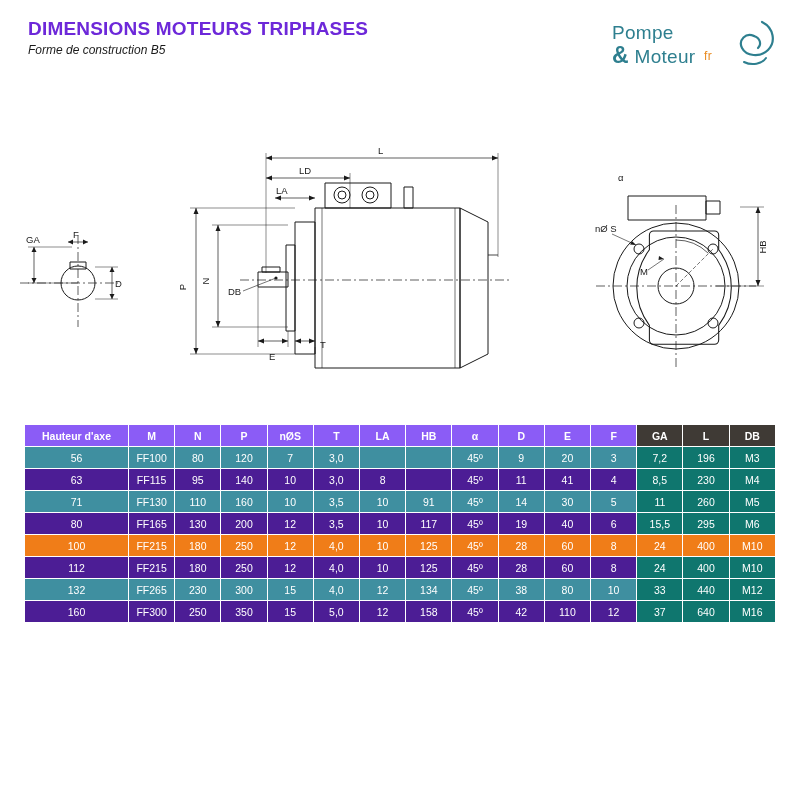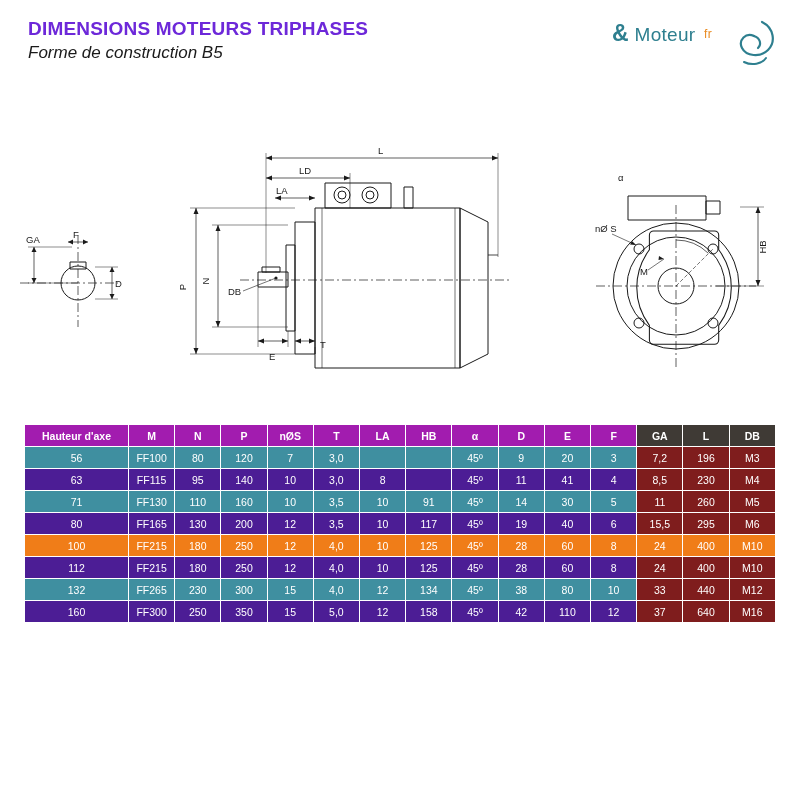--- a/index.html
+++ b/index.html
@@ -22,21 +22,21 @@
     height: 70px;
   }
   .title {
     font-size: 19px;
     font-weight: bold;
     color: #6d28d9;
     letter-spacing: 0.2px;
     margin: 0;
   }
   .subtitle {
-    font-size: 17px;
+    font-size: 12px;
     font-style: italic;
     color: #1a1a1a;
     margin-top: 3px;
   }
   .logo {
     position: absolute;
     top: 4px; right: 0;
     width: 160px;
     text-align: left;
     color: #2e7f8f;
@@ -92,49 +92,50 @@
   }
   table.dims th, table.dims td {
     height: 22px;
     text-align: center;
     vertical-align: middle;
     border: 1px solid #ffffff;
     padding: 0 2px;
     white-space: nowrap;
   }
   table.dims thead th {
-    background: #a21caf;
+    background: #8b5cf6;
     font-weight: bold;
     font-size: 10.5px;
   }
   table.dims thead th.dark {
     background: #3f3a35;
   }
   
   td.c-teal      { background: #3f8fa0; }
-  td.c-dark      { background: #7f1d1d; }
+  td.c-dark      { background: #0f766e; }
   tr.alt td.c-teal   { background: #4c1d95; }
   tr.highlight td    { background: #f07d18 !important; }
   .col-name { width: 104px; }
 </style>
 </head>
 <body>
 
 <div class="page">
 
   <div class="header">
     <div class="title">DIMENSIONS MOTEURS TRIPHASES</div>
     <div class="subtitle">Forme de construction B5</div>
 
     <div class="logo">
       <svg class="logo-swirl" width="46" height="58" viewBox="0 0 46 58">
         <path d="M30 4 C42 10 44 24 36 32 C28 40 14 38 10 30 C6 22 14 14 22 18" fill="none" stroke="#2e7f8f" stroke-width="2.2" stroke-linecap="round"></path>
         <path d="M22 18 C28 20 30 26 26 30" fill="none" stroke="#2e7f8f" stroke-width="2.2" stroke-linecap="round"></path>
         <path d="M12 44 C20 48 30 46 34 40" fill="none" stroke="#2e7f8f" stroke-width="2" stroke-linecap="round"></path>
       </svg>
+      <div class="logo-line1">Pompe</div>
       <div class="logo-line2">
         <span class="logo-amp">&amp;</span>
         <span>Moteur</span>
         <span class="logo-fr">fr</span>
       </div>
     </div>
   </div>
 
   <div class="drawing">
     <svg width="800" height="320" viewBox="0 0 800 320">

